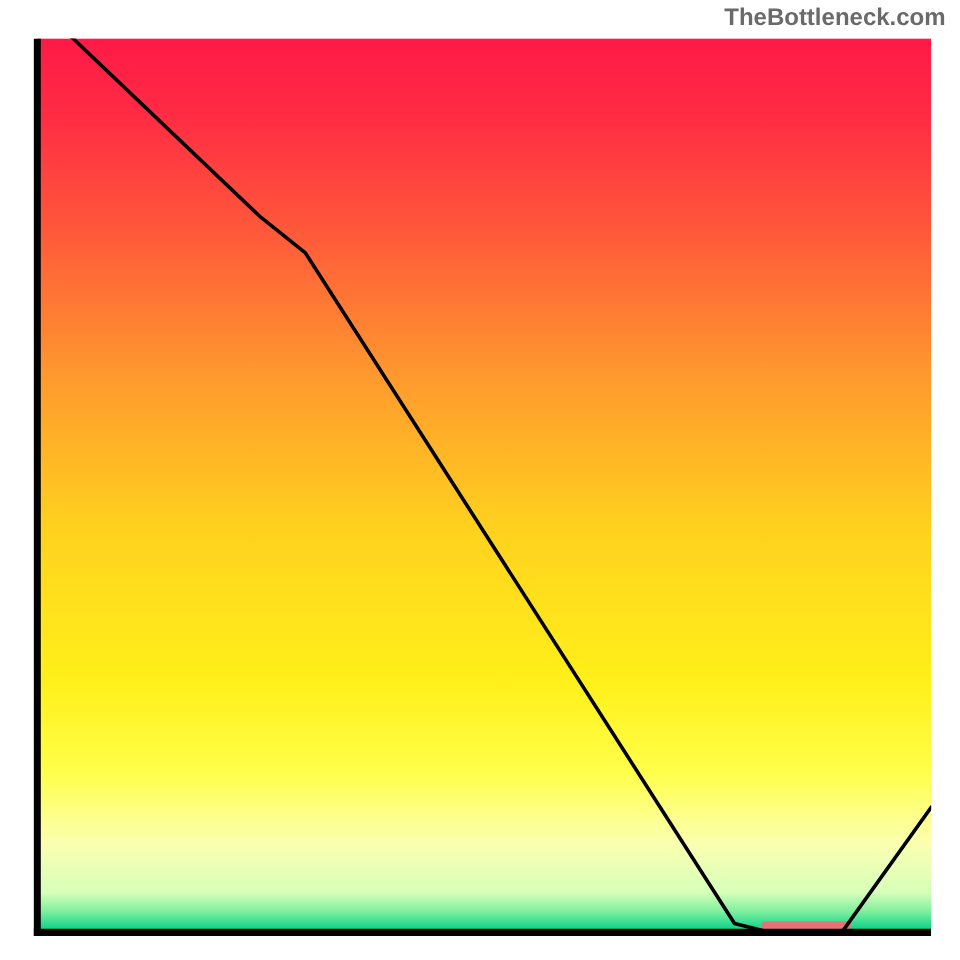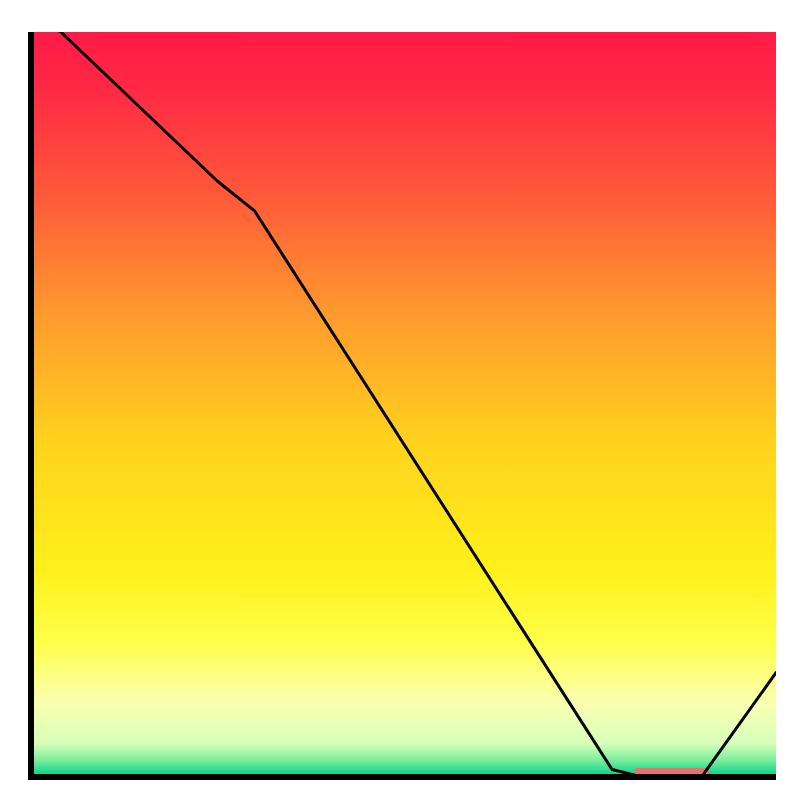--- a/index.html
+++ b/index.html
@@ -21,20 +21,21 @@
     top: 32px;
     width: 748px;
     height: 748px;
   }
   .plot svg { display: block; }
 </style>
 </head>
 <body>
 <div class="wrap">
 
+<div class="attribution">TheBottleneck.com</div>
 
 <div class="plot">
   <svg id="chart-svg" width="748" height="748" viewBox="0 0 748 748" preserveAspectRatio="none">
         <defs>
           <linearGradient id="bg-grad" x1="0" y1="0" x2="0" y2="1">
             <stop offset="0%" stop-color="#ff1a47"></stop>
             <stop offset="8%" stop-color="#ff2a44"></stop>
             <stop offset="22%" stop-color="#ff5a3a"></stop>
             <stop offset="38%" stop-color="#ff9a2e"></stop>
             <stop offset="55.00000000000001%" stop-color="#ffd21e"></stop>

